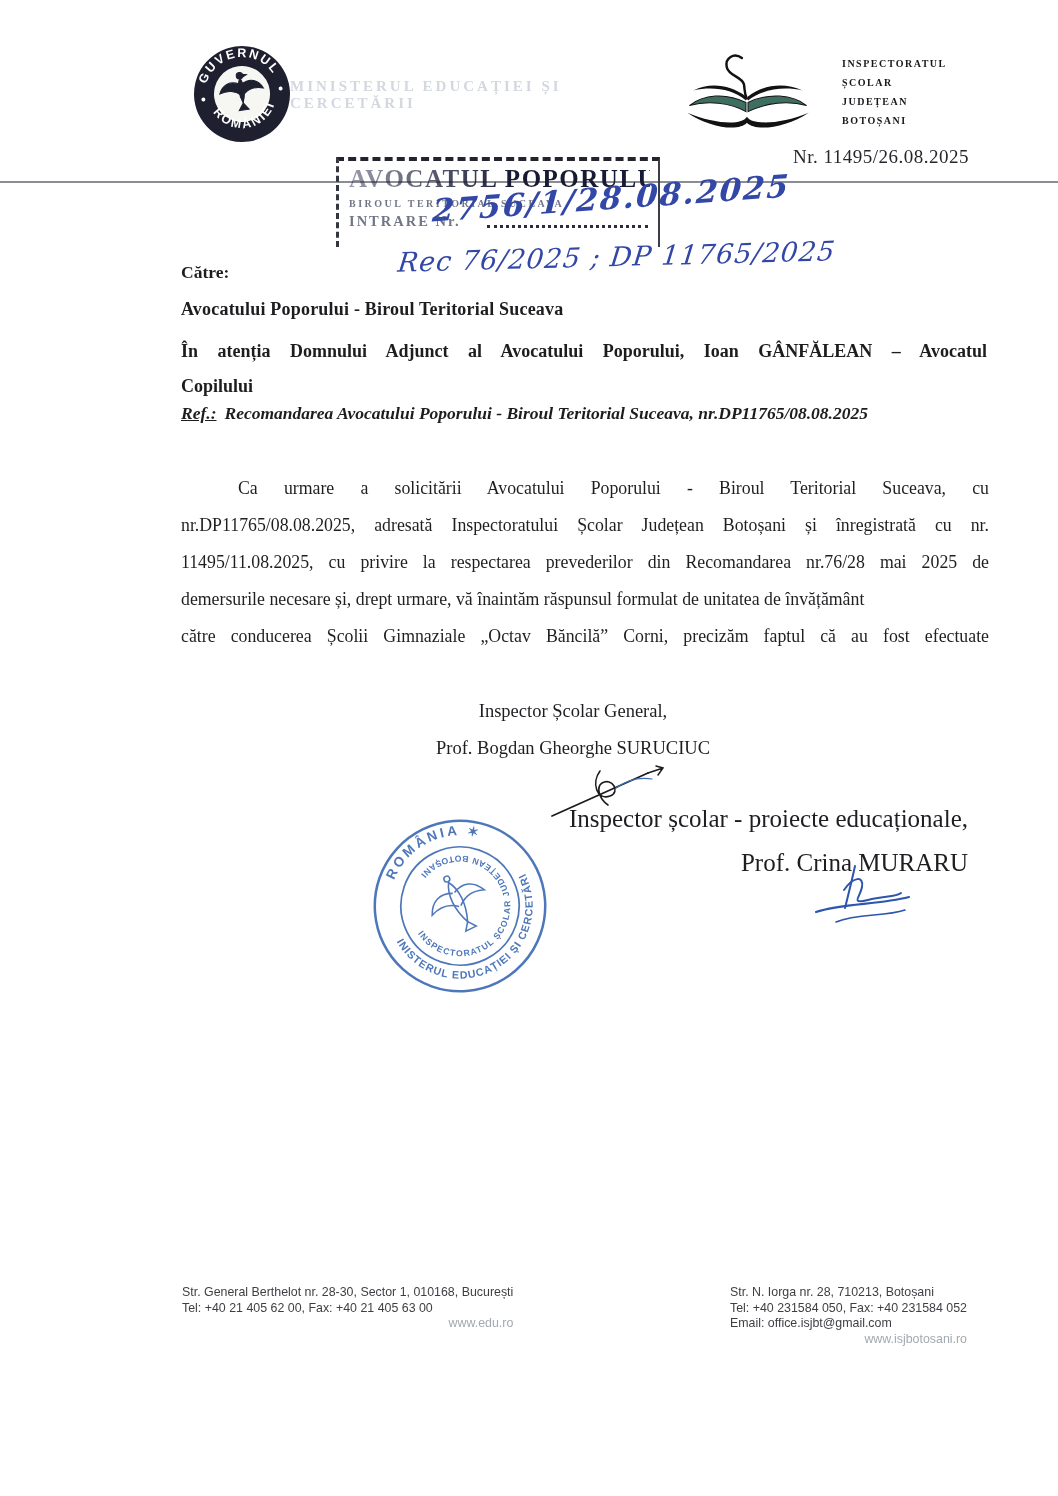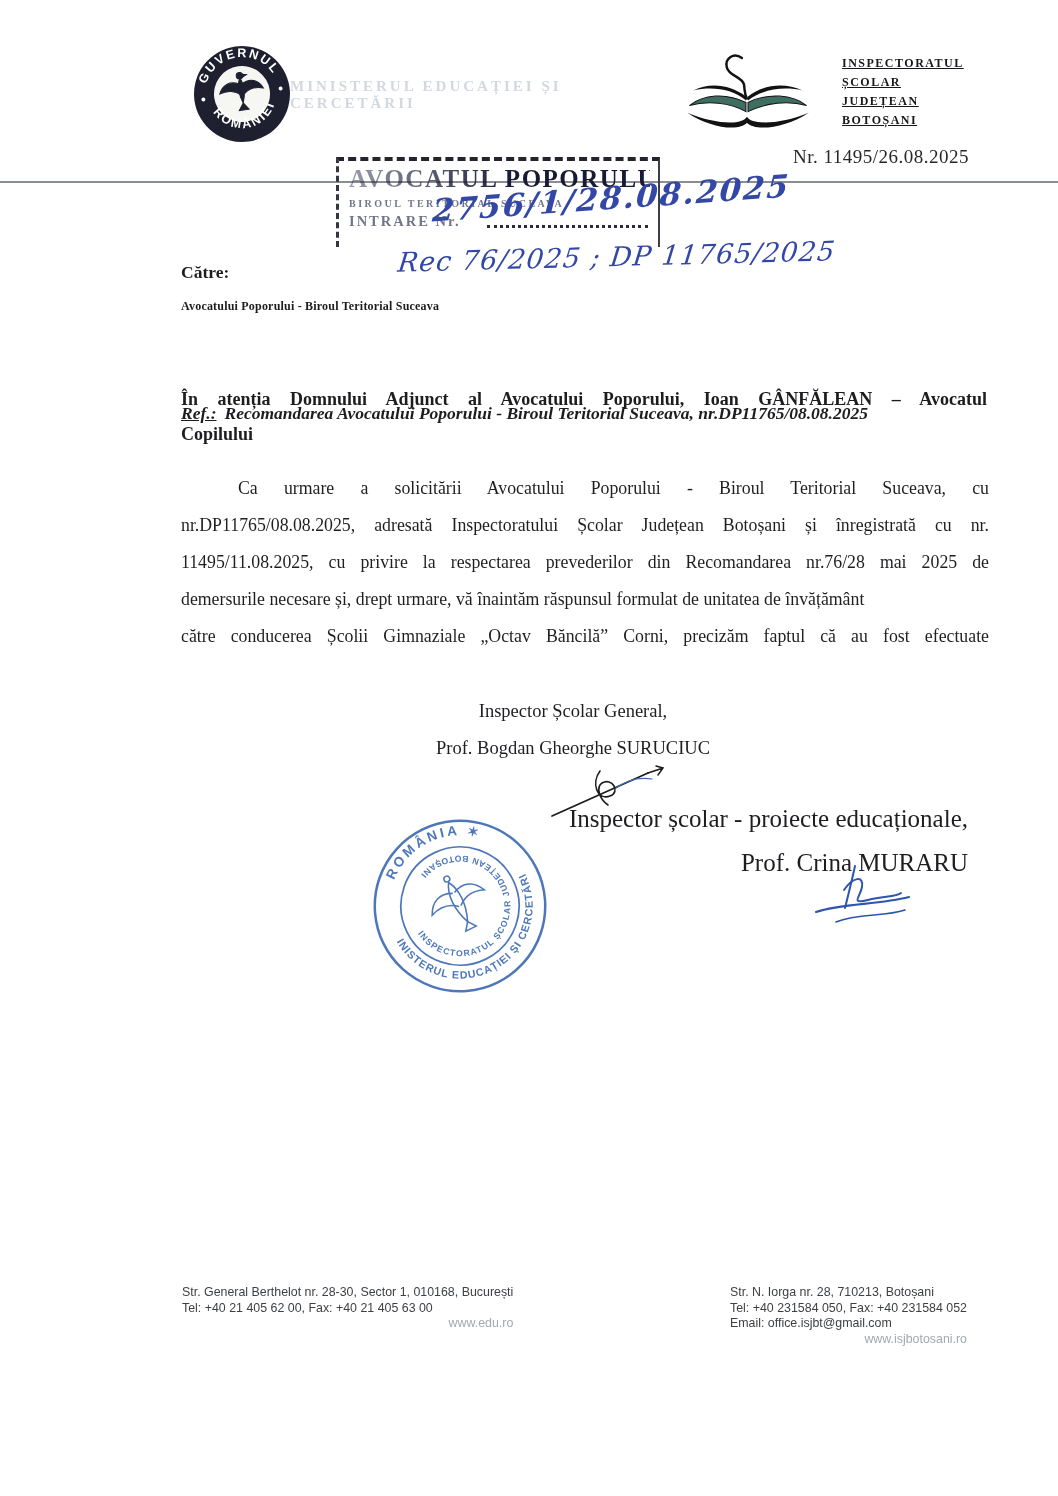--- a/index.html
+++ b/index.html
@@ -10,22 +10,22 @@
 
   
   .govt-seal { left:192px; top:44px; width:100px; height:100px; transform:rotate(-8deg); }
   .ministry-faded {
     left:290px; top:78px; width:300px;
     font-size:15px; letter-spacing:3px; font-weight:bold;
     color:#ccd1da; opacity:.85;
   }
   .book-logo { left:683px; top:50px; width:132px; height:96px; }
   .isj-name {
-    left:842px; top:54px; font-weight:bold; font-size:12px;
-    letter-spacing:1.5px; line-height:19px; color:#17181c;text-decoration:underline;
+    left:842px; top:54px; font-weight:bold; font-size:10px;
+    letter-spacing:1.5px; line-height:19px; color:#17181c;
   }
   .reg-number { left:793px; top:146px; font-size:19px; color:#26272c; letter-spacing:.5px; }
 
   
   .scan-line { left:0; top:181px; width:1058px; height:2px; background:#63676e; opacity:.75; }
 
   
   .entry-stamp {
     left:336px; top:157px; width:324px; height:90px;
     border-top:4px dashed #23242e;
@@ -52,23 +52,23 @@
     letter-spacing:2px; transform:rotate(-4deg) skewX(-8deg); white-space:nowrap;
   }
   .hw-note {
     left:398px; top:241px; font-size:27px; font-weight:500;
     letter-spacing:1px; transform:rotate(-1.5deg) skewX(-8deg); white-space:nowrap;
   }
 
   
   .txt { color:#1d1d20; }
   .salutation { left:181px; top:262px; font-weight:bold; font-size:17.5px; }
-  .recipient  { left:181px; top:299px; font-weight:bold; font-size:12px; letter-spacing:.2px; }
+  .recipient  { left:181px; top:299px; font-weight:bold; font-size:18px; letter-spacing:.2px; }
   .attention  { left:181px; top:334px; width:806px; font-weight:bold; font-size:18px; line-height:35px; }
-  .attention .l1 { text-align:justify; text-align-last:justify;margin-top:48px; }
+  .attention .l1 { text-align:justify; text-align-last:justify; }
   .ref-line   { left:181px; top:403px; font-size:17.5px; font-weight:bold; font-style:italic; }
   .ref-line .ref-label { margin-right:8px;text-decoration:underline; }
 
   
   .body-par { left:181px; top:470px; width:808px; font-size:17.8px; line-height:37px; color:#1f1f22; }
   .body-line { text-align:justify; text-align-last:justify; white-space:normal; }
   .body-line.first { padding-left:57px; }
   .body-line.last { text-align-last:auto; }
 
   

